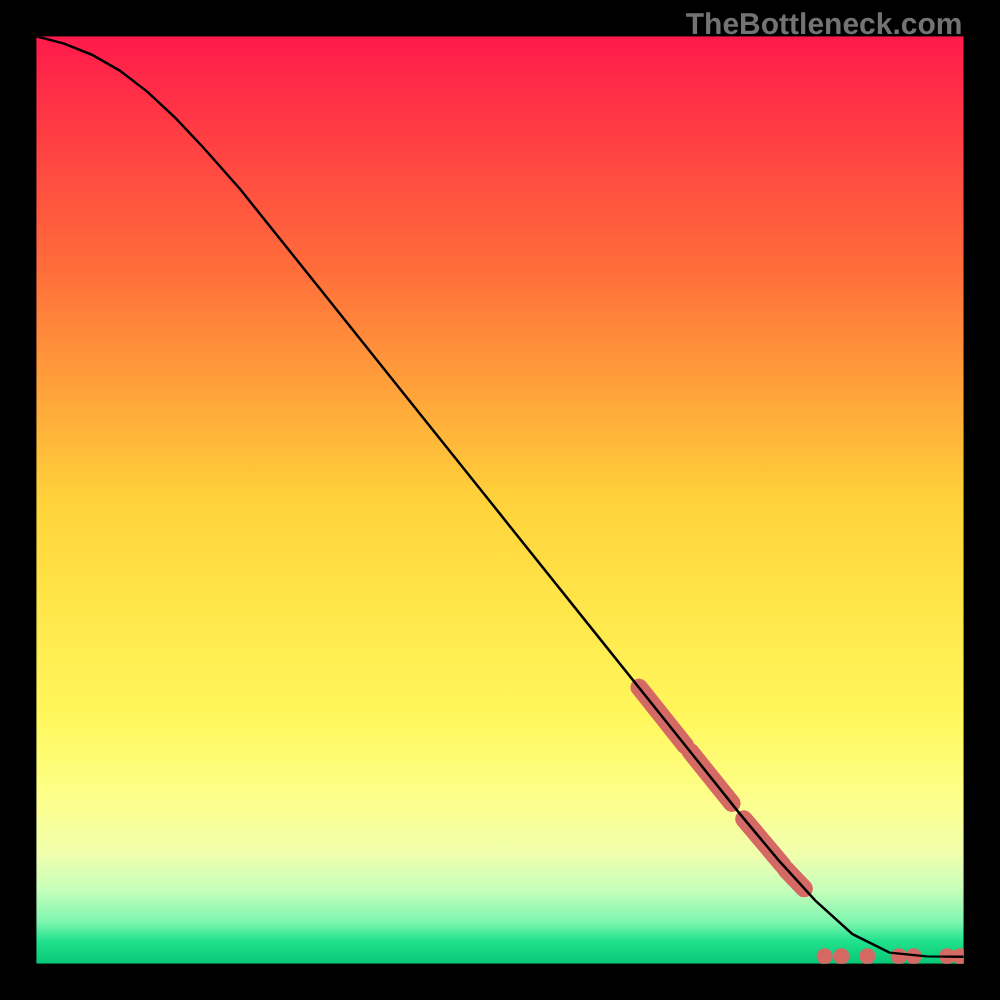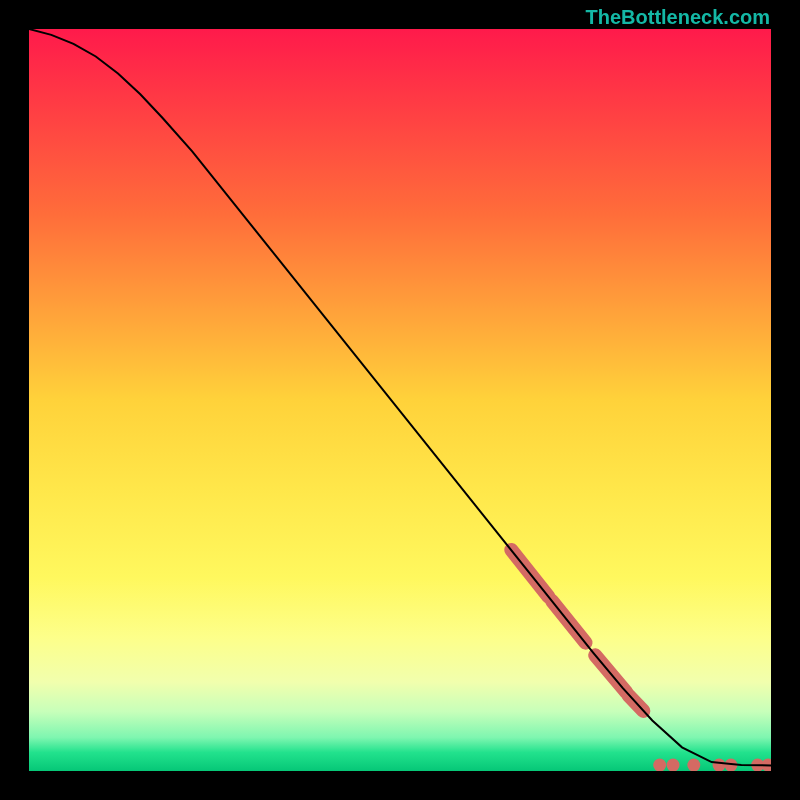--- a/index.html
+++ b/index.html
@@ -15,23 +15,23 @@
     left: 29px;
     top: 29px;
     width: 742px;
     height: 742px;
   }
   .attribution {
     position: absolute;
     top: 6px;
     right: 30px;
     font-family: Arial, sans-serif;
-    font-size: 20px;
+    font-size: 24px;
     font-weight: bold;
-    color: #14b8a6;
+    color: #737373;
     user-select: none;
   }
   svg { display: block; }
 </style>
 </head>
 <body>
 
 <div class="attribution">TheBottleneck.com</div>
 
 <div class="frame">

